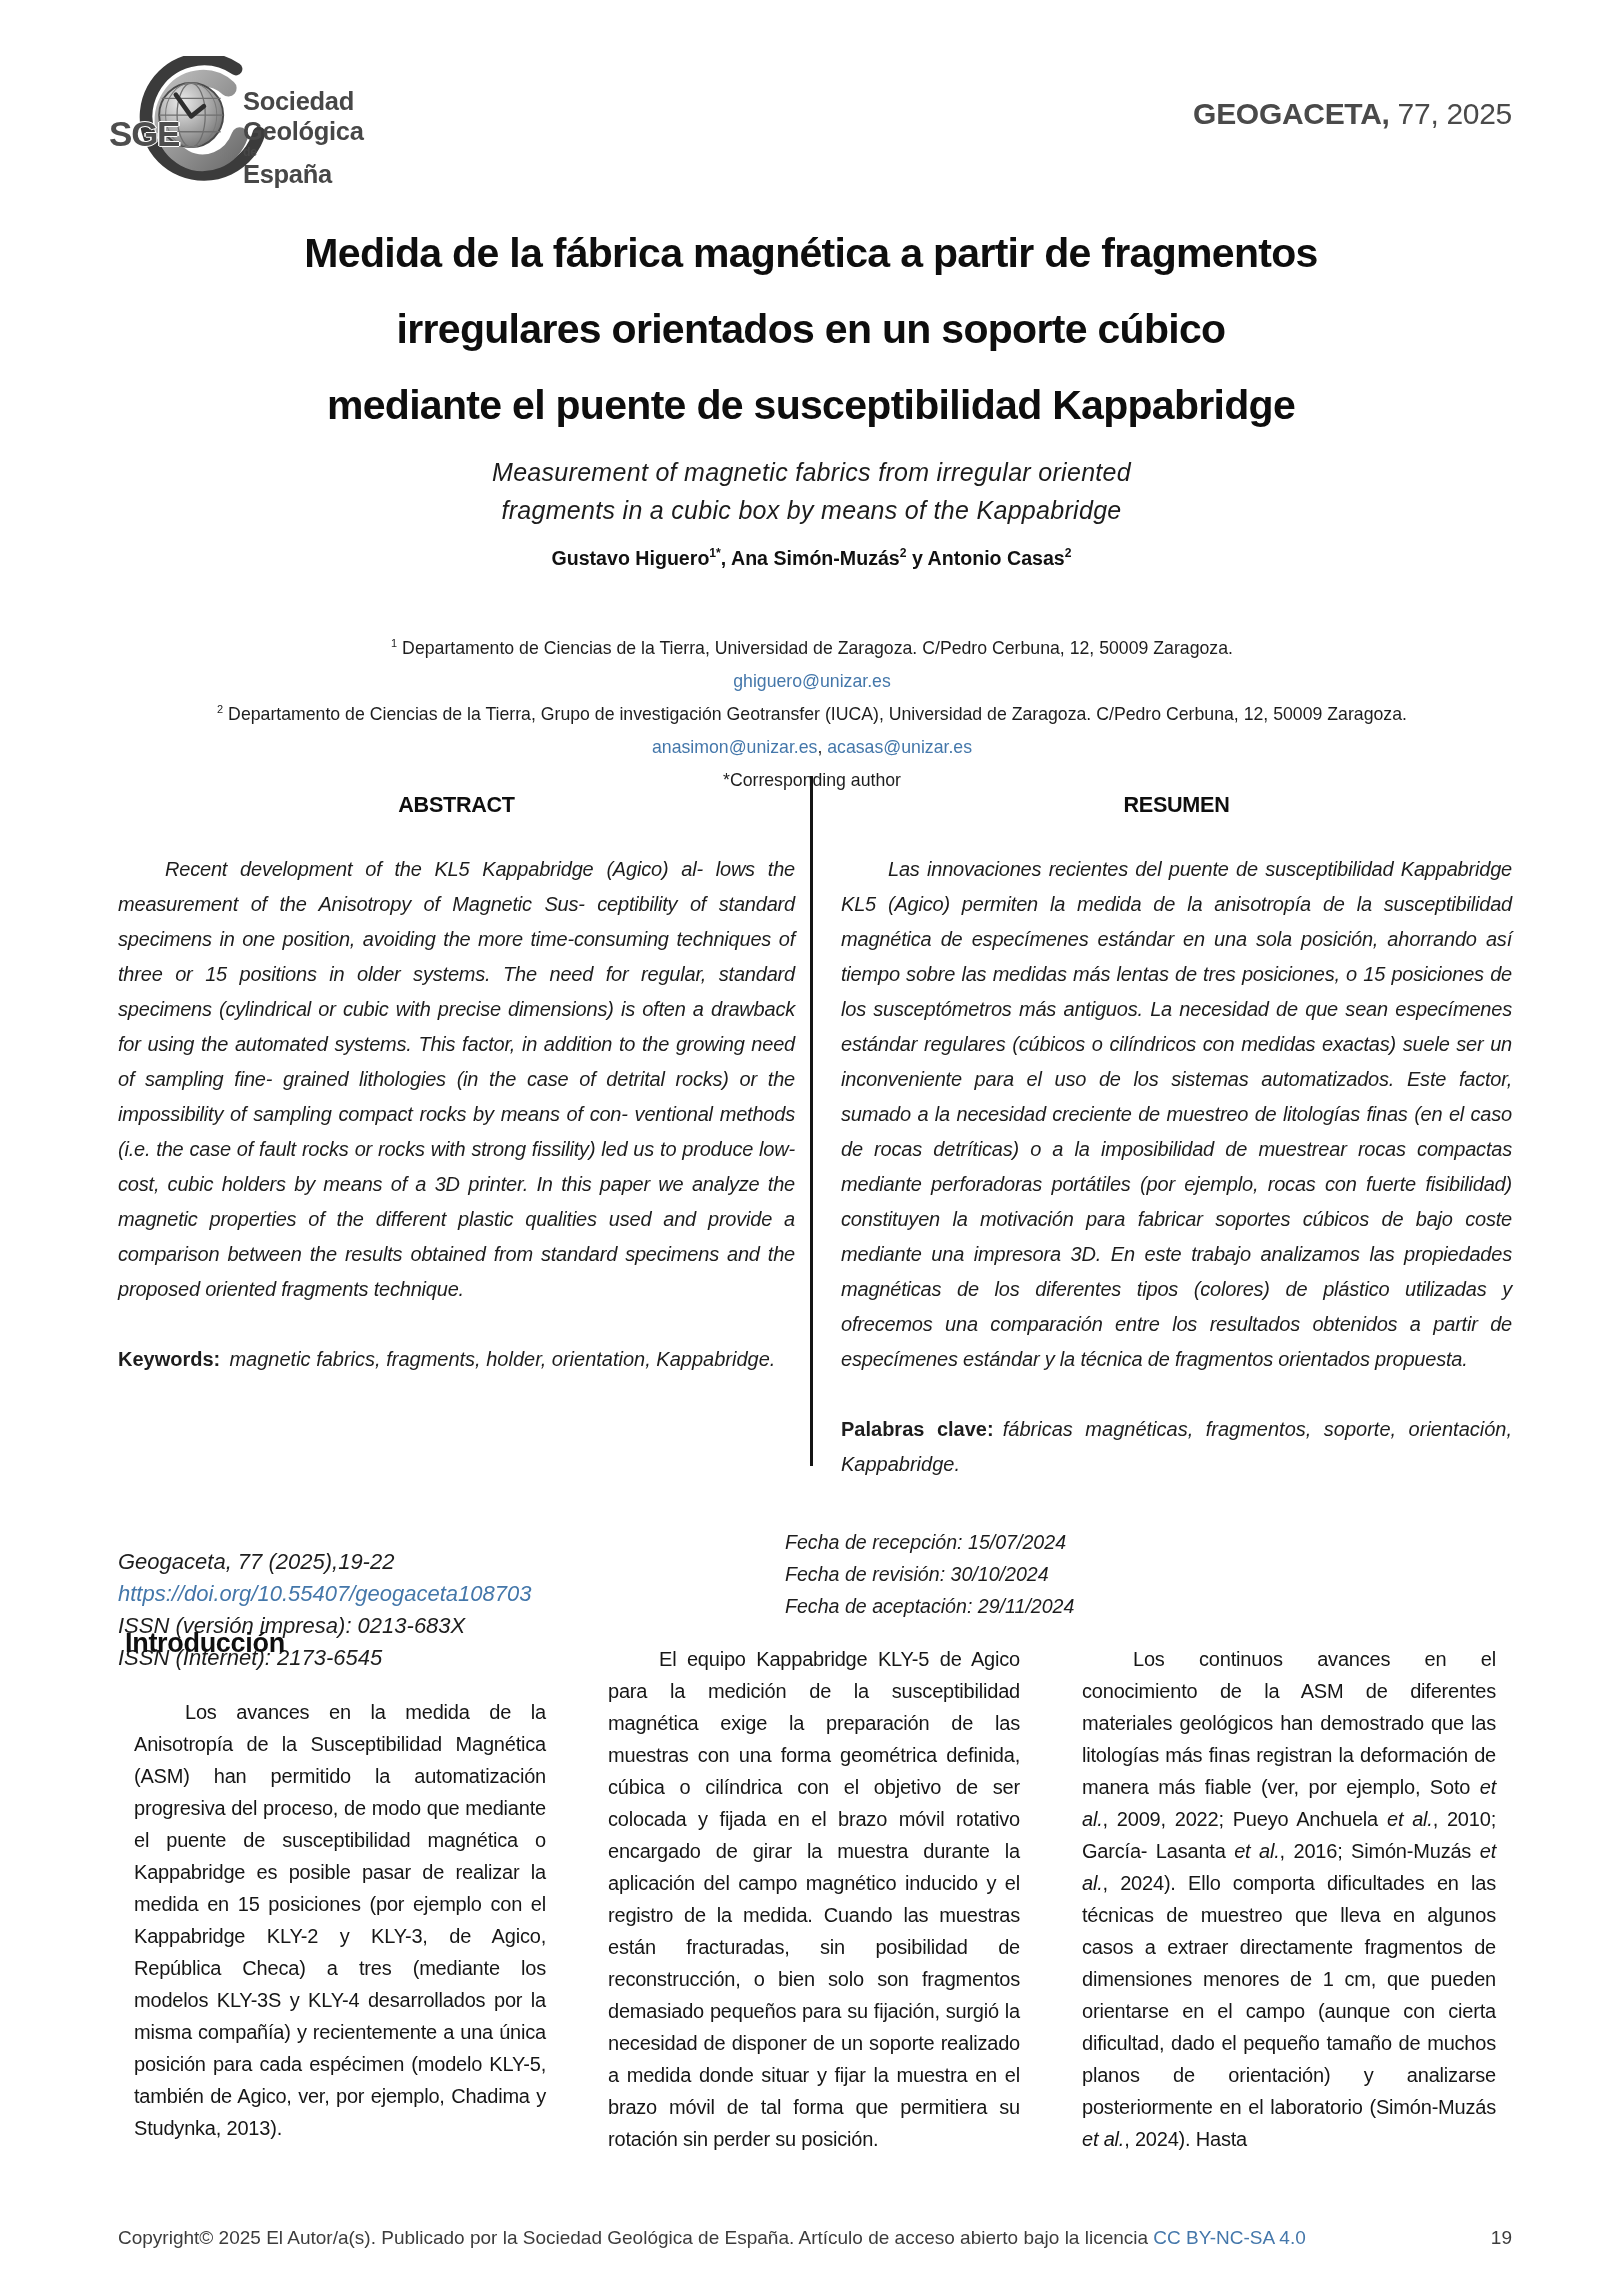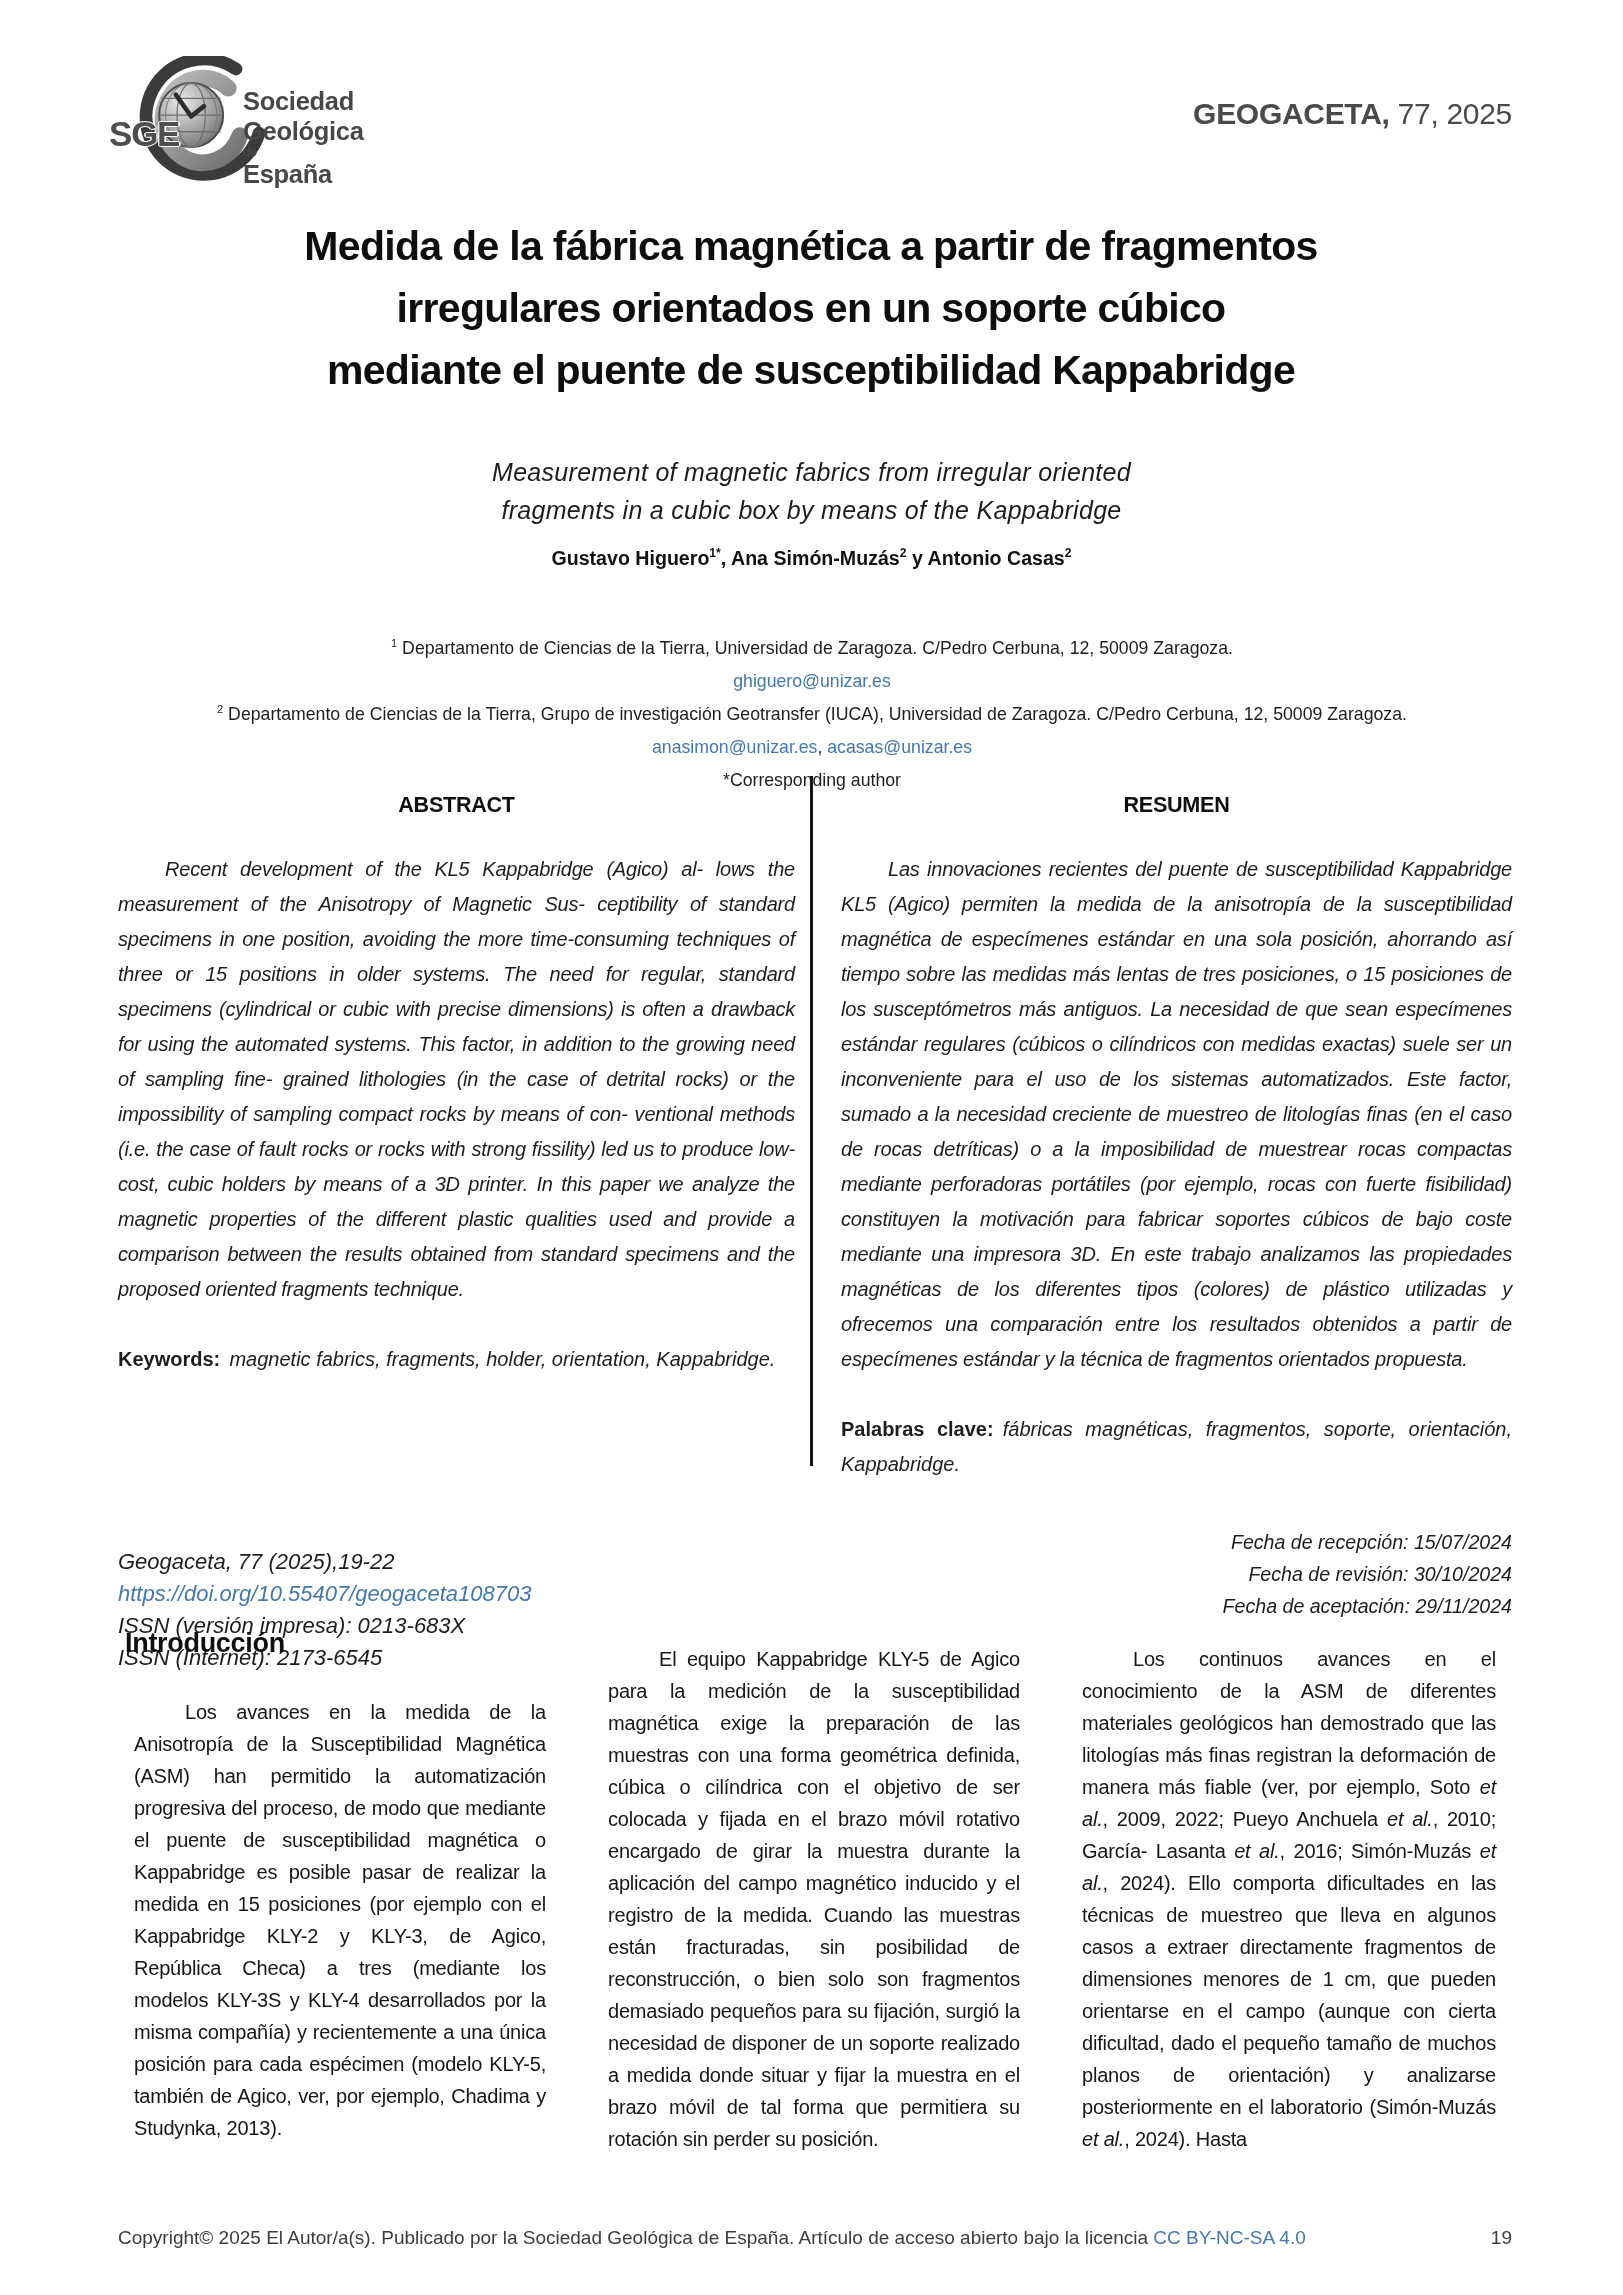--- a/index.html
+++ b/index.html
@@ -30,21 +30,21 @@
   .logo-names .tiny{font-size:12.4px;line-height:13px;}
   .journal-head{
     position:absolute;right:111px;top:97px;
     font-size:30px;color:#4a4a4a;letter-spacing:-0.3px;white-space:nowrap;
   }
   .journal-head .jname{font-weight:bold;}
   
   .page-title{
     position:absolute;left:137px;top:215px;width:1348px;
     text-align:center;font-size:41px;font-weight:bold;letter-spacing:-0.7px;
-    line-height:62px;color:#0e0e0e;text-wrap:balance;
+    line-height:76px;color:#0e0e0e;text-wrap:balance;
   }
   .page-title-en{
     position:absolute;left:196px;top:453px;width:1231px;
     text-align:center;font-style:italic;font-size:25px;line-height:38px;
     color:#1c1c1c;text-wrap:balance;letter-spacing:0.3px;
   }
   .authors{
     position:absolute;left:157px;top:547px;width:1309px;
     text-align:center;font-size:19.6px;font-weight:bold;color:#111;
   }
@@ -69,21 +69,21 @@
   .kw-text{font-style:italic;}
   .col-divider{position:absolute;left:810px;top:776px;width:3.3px;height:690px;background:#141414;}
   
   .citation{
     position:absolute;left:118px;top:1546px;width:681px;
     font-style:italic;font-size:22px;line-height:32px;color:#1d1d1d;
   }
   .citation .doi{color:var(--link);}
   .dates{
     position:absolute;left:785px;top:1526px;width:727px;
-    text-align:right;font-style:italic;font-size:19.6px;line-height:32px;color:#1d1d1d;
+    text-align:left;font-style:italic;font-size:19.6px;line-height:32px;color:#1d1d1d;
   }
   
   .body-col{position:absolute;top:1627px;font-size:20px;line-height:32px;}
   .body-col.c1{left:118px;width:444px;}
   .body-col.c2{left:592px;width:444px;}
   .body-col.c3{left:1066px;width:446px;}
   .section-heading{font-size:27px;font-weight:bold;letter-spacing:-0.3px;color:#0f0f0f;margin:0 0 37px 7px;}
   .body-par{text-align:justify;text-indent:51px;color:#161616;letter-spacing:-0.2px;margin:16px;}
   
   .footer{

